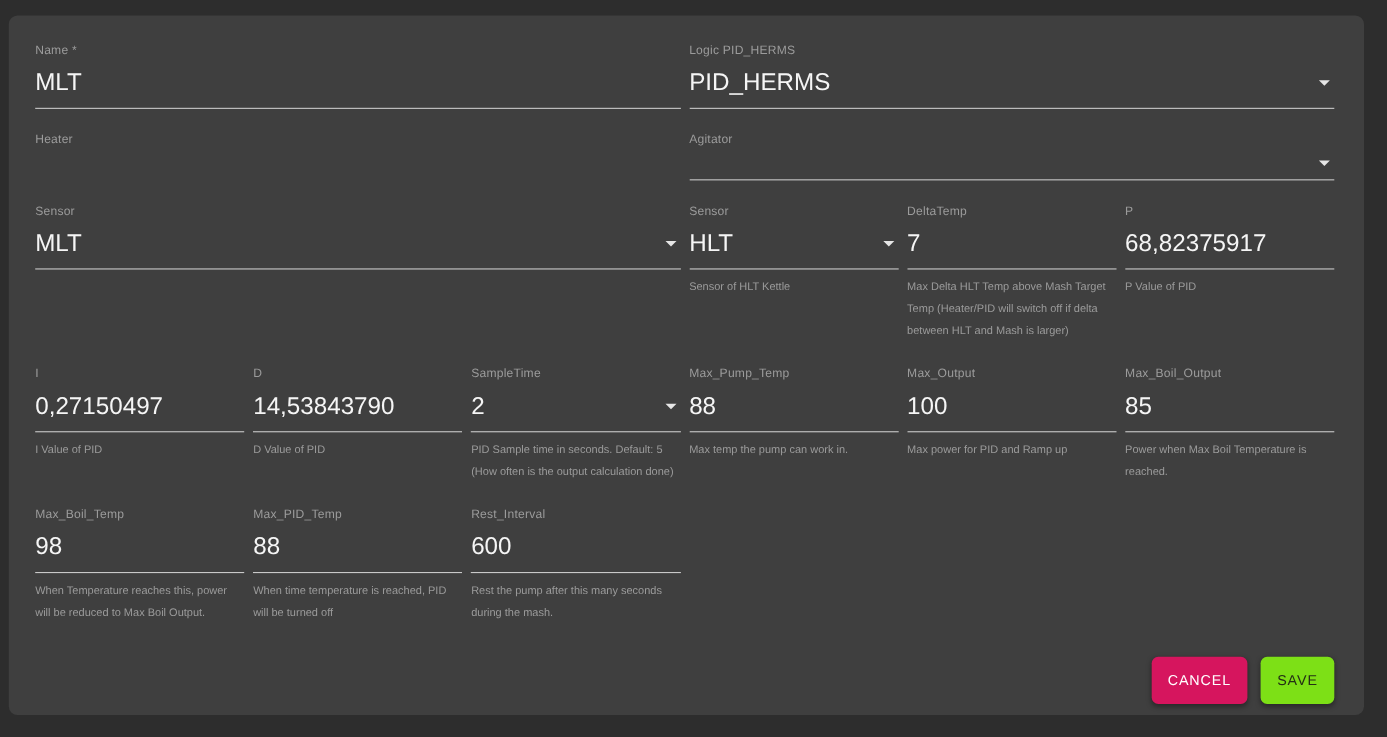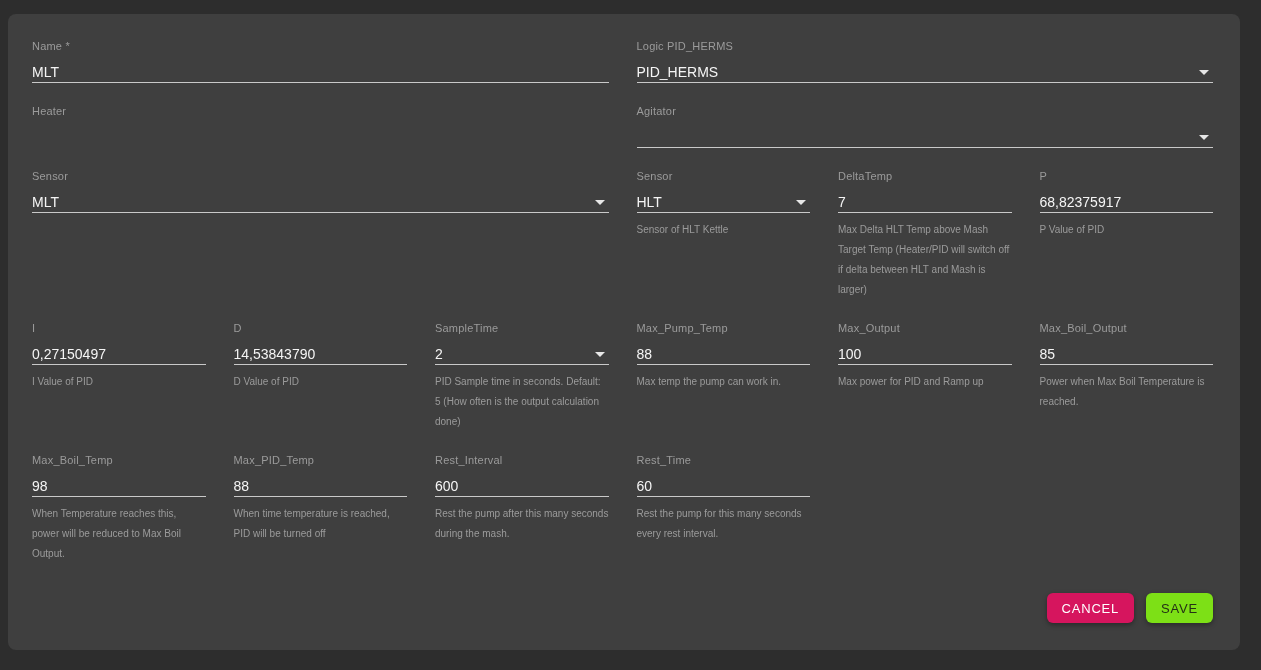--- a/index.html
+++ b/index.html
@@ -24,39 +24,39 @@
     position:absolute;
     left:8px; top:14px;
     width:1232px; height:636px;
     background:var(--panel);
     border-radius:8px;
     padding:26px 27px 20px 24px;
   }
   .grid{
     display:grid;
     grid-template-columns:repeat(6,1fr);
-    column-gap:28px;
+    column-gap:8px;
   }
   .span3{grid-column:span 3;}
   .field{margin-bottom:22px;}
   .flabel{
     font-size:11px;
     color:var(--label-text);
     letter-spacing:.2px;
     min-height:13px;
   }
   .fvalue{
     margin-top:9px;
     display:flex;
     align-items:center;
     justify-content:space-between;
-    font-size:14px;
+    font-size:22px;
     color:var(--value-text);
     min-height:21px;
-    padding-bottom:0;
+    padding-bottom:10px;
     border-bottom:1px solid var(--underline);
     cursor:pointer;
   }
   .vtext{white-space:nowrap;}
   .arrow{
     width:0;height:0;
     border-left:5px solid transparent;
     border-right:5px solid transparent;
     border-top:5px solid #e6e6e6;
     margin-right:4px;
@@ -68,21 +68,21 @@
     line-height:20px;
     color:var(--label-text);
   }
   .btn-row{
     display:flex;
     justify-content:flex-end;
     gap:12px;
     margin-top:7px;
   }
   .btn{
-    height:30px;
+    height:43px;
     padding:0 15px;
     border:none;
     border-radius:6px;
     font-family:inherit;
     font-size:13px;
     letter-spacing:.8px;
     cursor:pointer;
     box-shadow:0 2px 5px rgba(0,0,0,.35);
   }
   .btn-cancel{background:var(--cancel-button);color:#fff;}
@@ -207,27 +207,20 @@
       </div>
       <div class="fhelper">When time temperature is reached, PID will be turned off</div>
     </div>
     <div class="field">
       <div class="flabel">Rest_Interval</div>
       <div class="fvalue">
         <span class="vtext">600</span>
       </div>
       <div class="fhelper">Rest the pump after this many seconds during the mash.</div>
     </div>
-    <div class="field">
-      <div class="flabel">Rest_Time</div>
-      <div class="fvalue">
-        <span class="vtext">60</span>
-      </div>
-      <div class="fhelper">Rest the pump for this many seconds every rest interval.</div>
-    </div>
 
   </div>
 
   <div class="btn-row">
     <button class="btn btn-cancel">CANCEL</button>
     <button class="btn btn-save">SAVE</button>
   </div>
 </div>
 
 </body></html>

